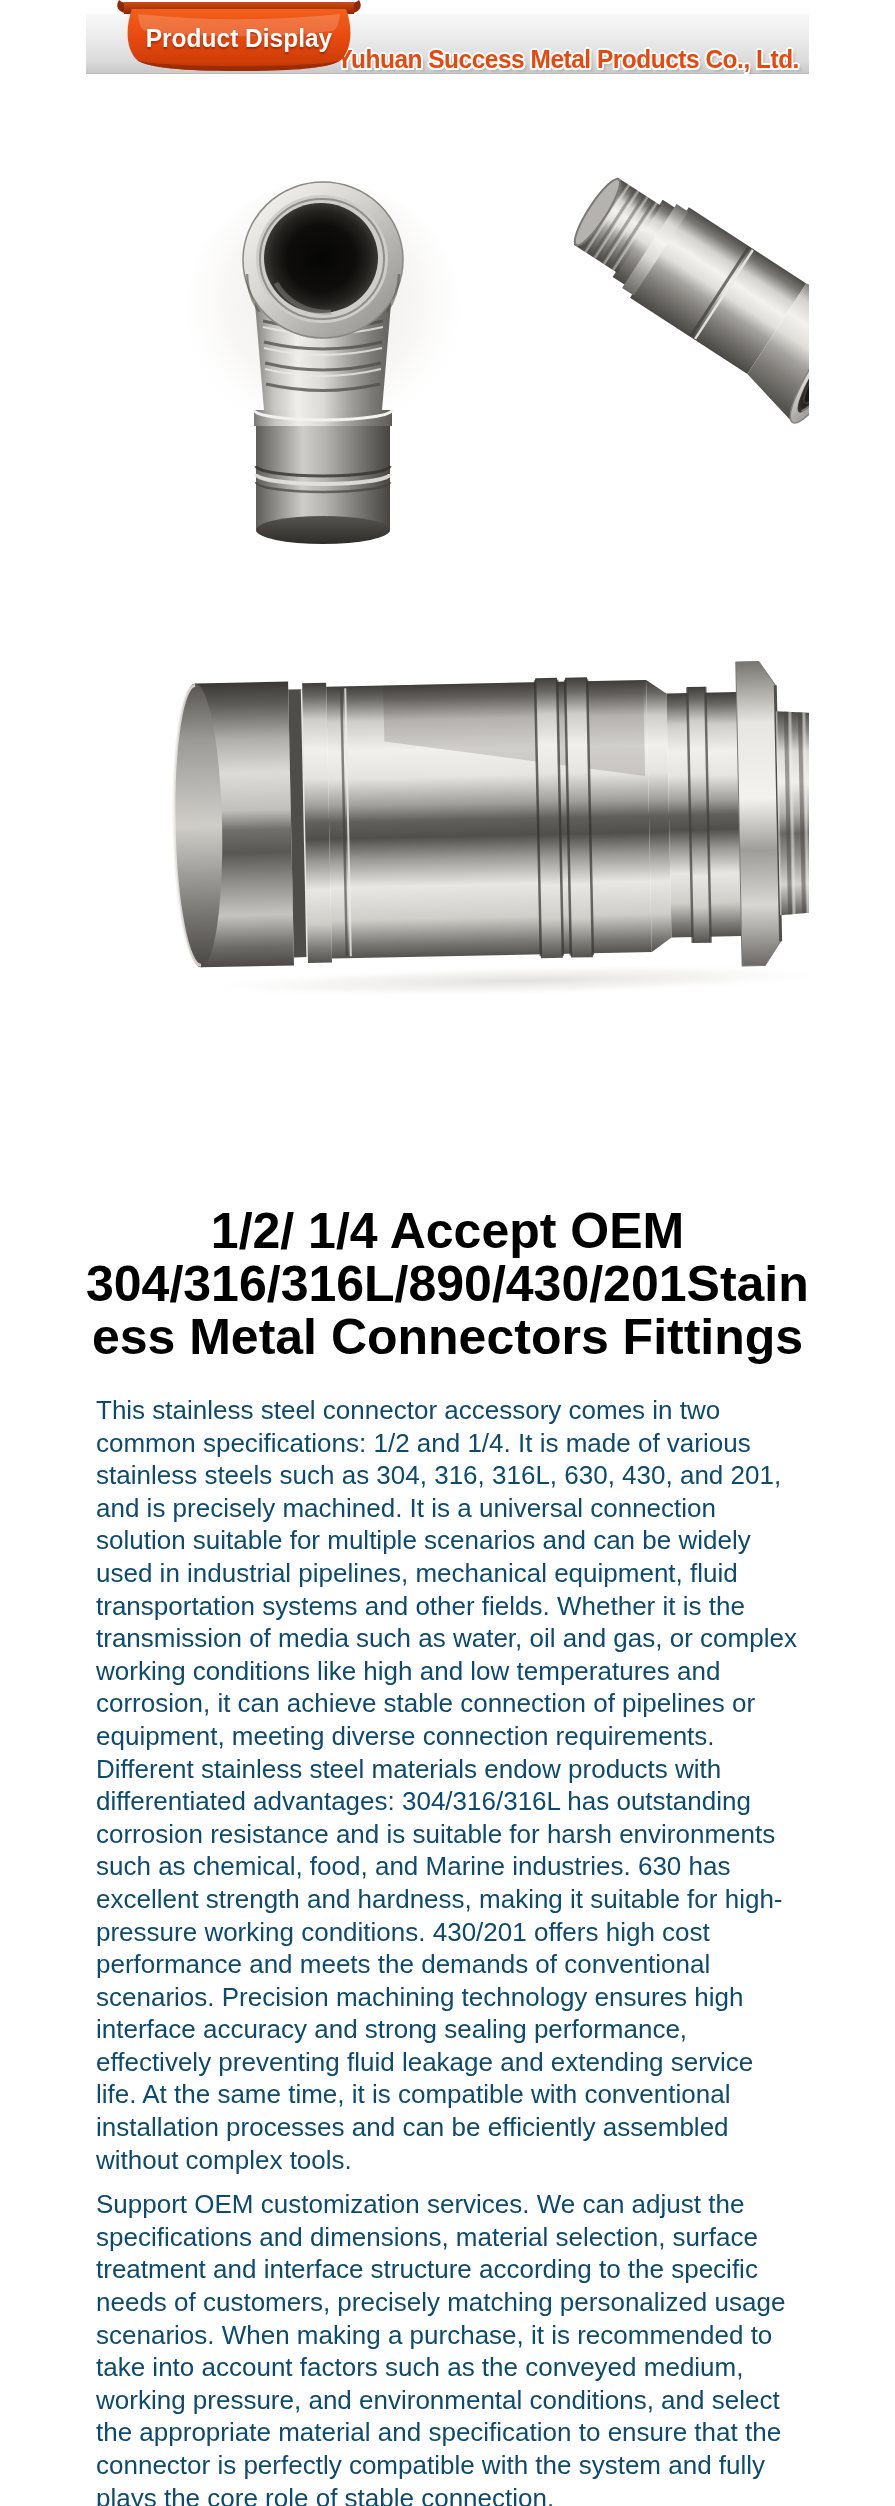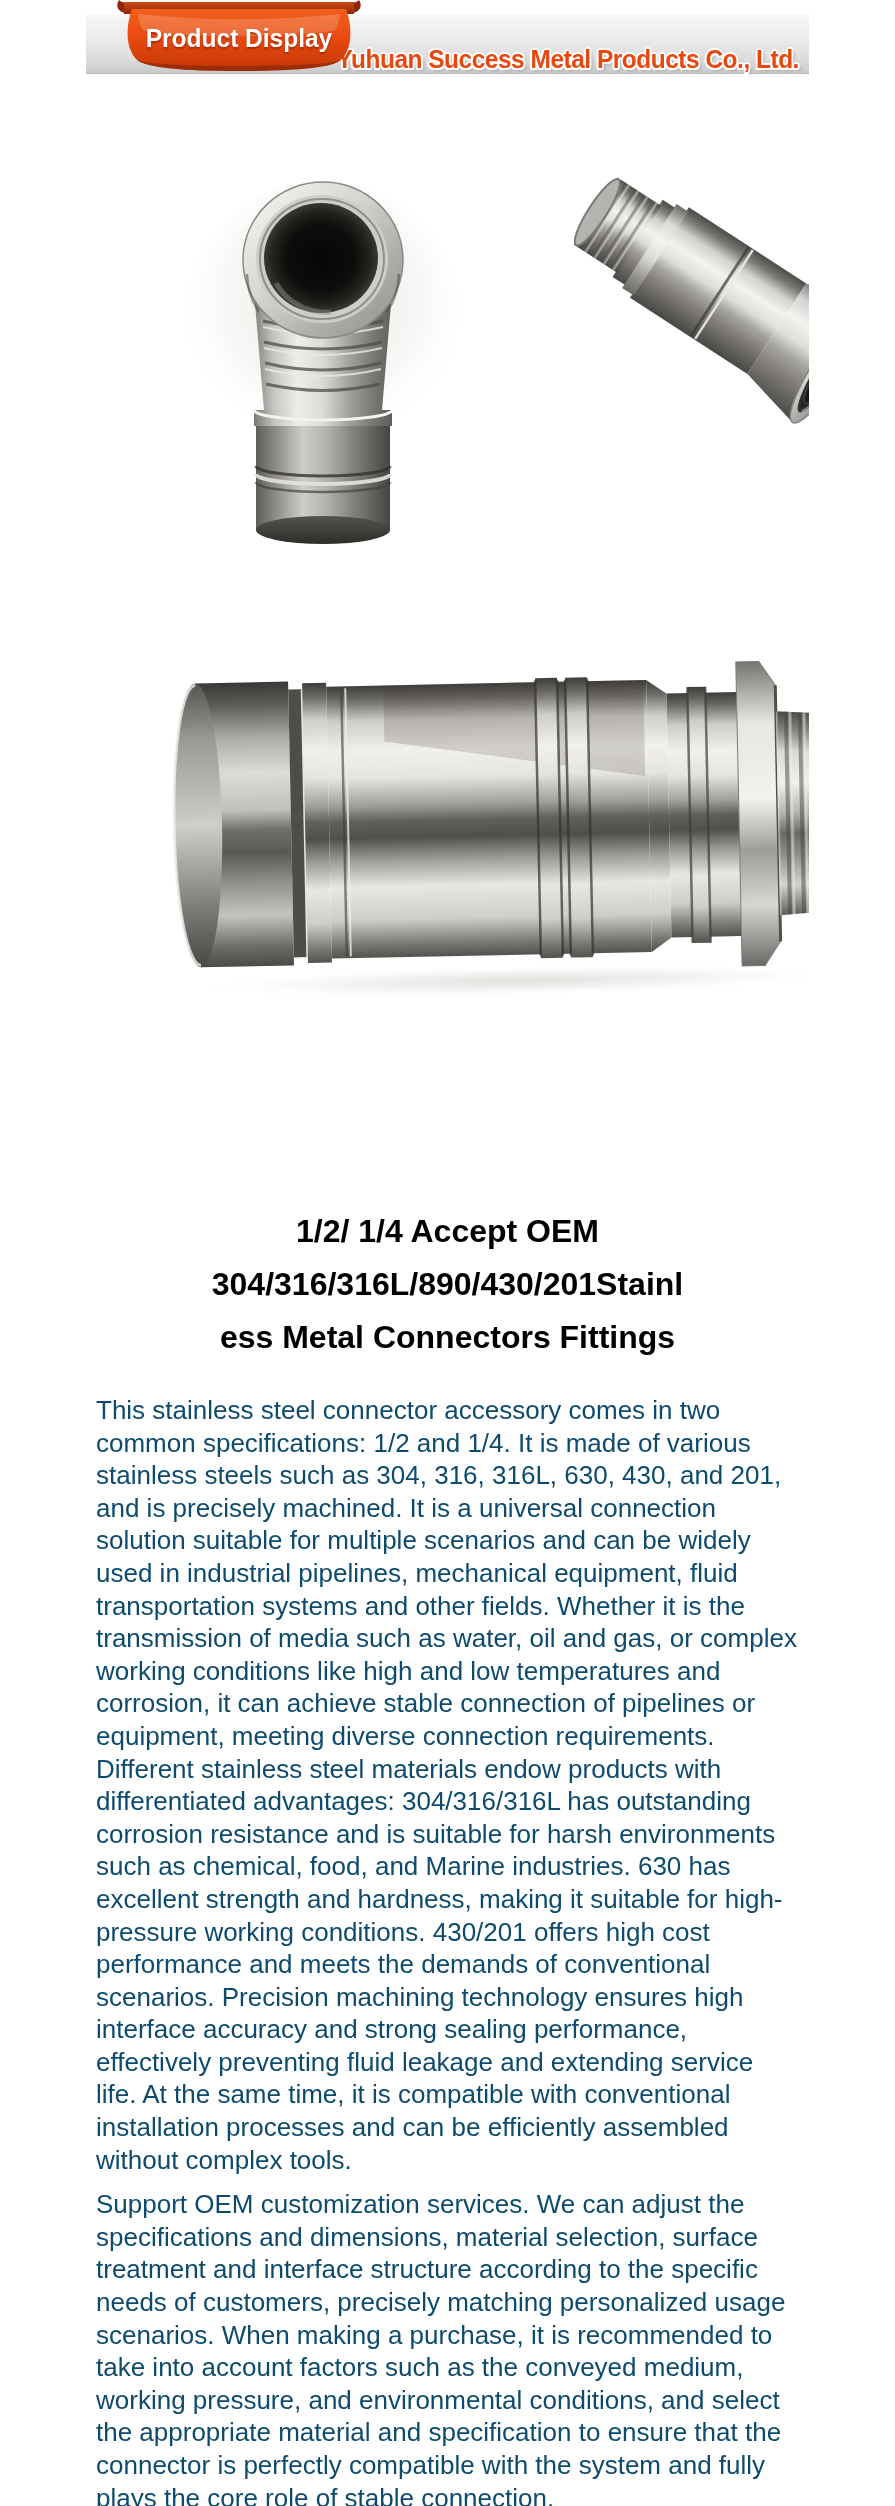--- a/index.html
+++ b/index.html
@@ -22,21 +22,21 @@
   .ribbon-label{position:absolute;left:0;right:0;top:26px;text-align:center;
                 color:#ffffff;font-weight:700;font-size:25px;line-height:1;
                 transform:scaleX(.98);text-shadow:0 2px 2px rgba(120,25,0,.55);}
 
   
   .gallery{position:relative;height:1127px;background:#ffffff;}
   .gallery svg{display:block;width:895px;height:1127px;}
 
   
   .title{margin:0;padding:0;text-align:center;color:#000;font-weight:700;
-         font-size:32px;line-height:53px;}
+         font-size:50px;line-height:53px;}
   .title .tline{display:block;}
   .desc{margin:30px 12px 0 10px;color:#0c4a6e;font-size:26px;line-height:32.6px;}
   .desc + .desc{margin-top:12px;}
 </style>
 </head>
 <body>
 
 <div class="page">
 
   <div class="header">

